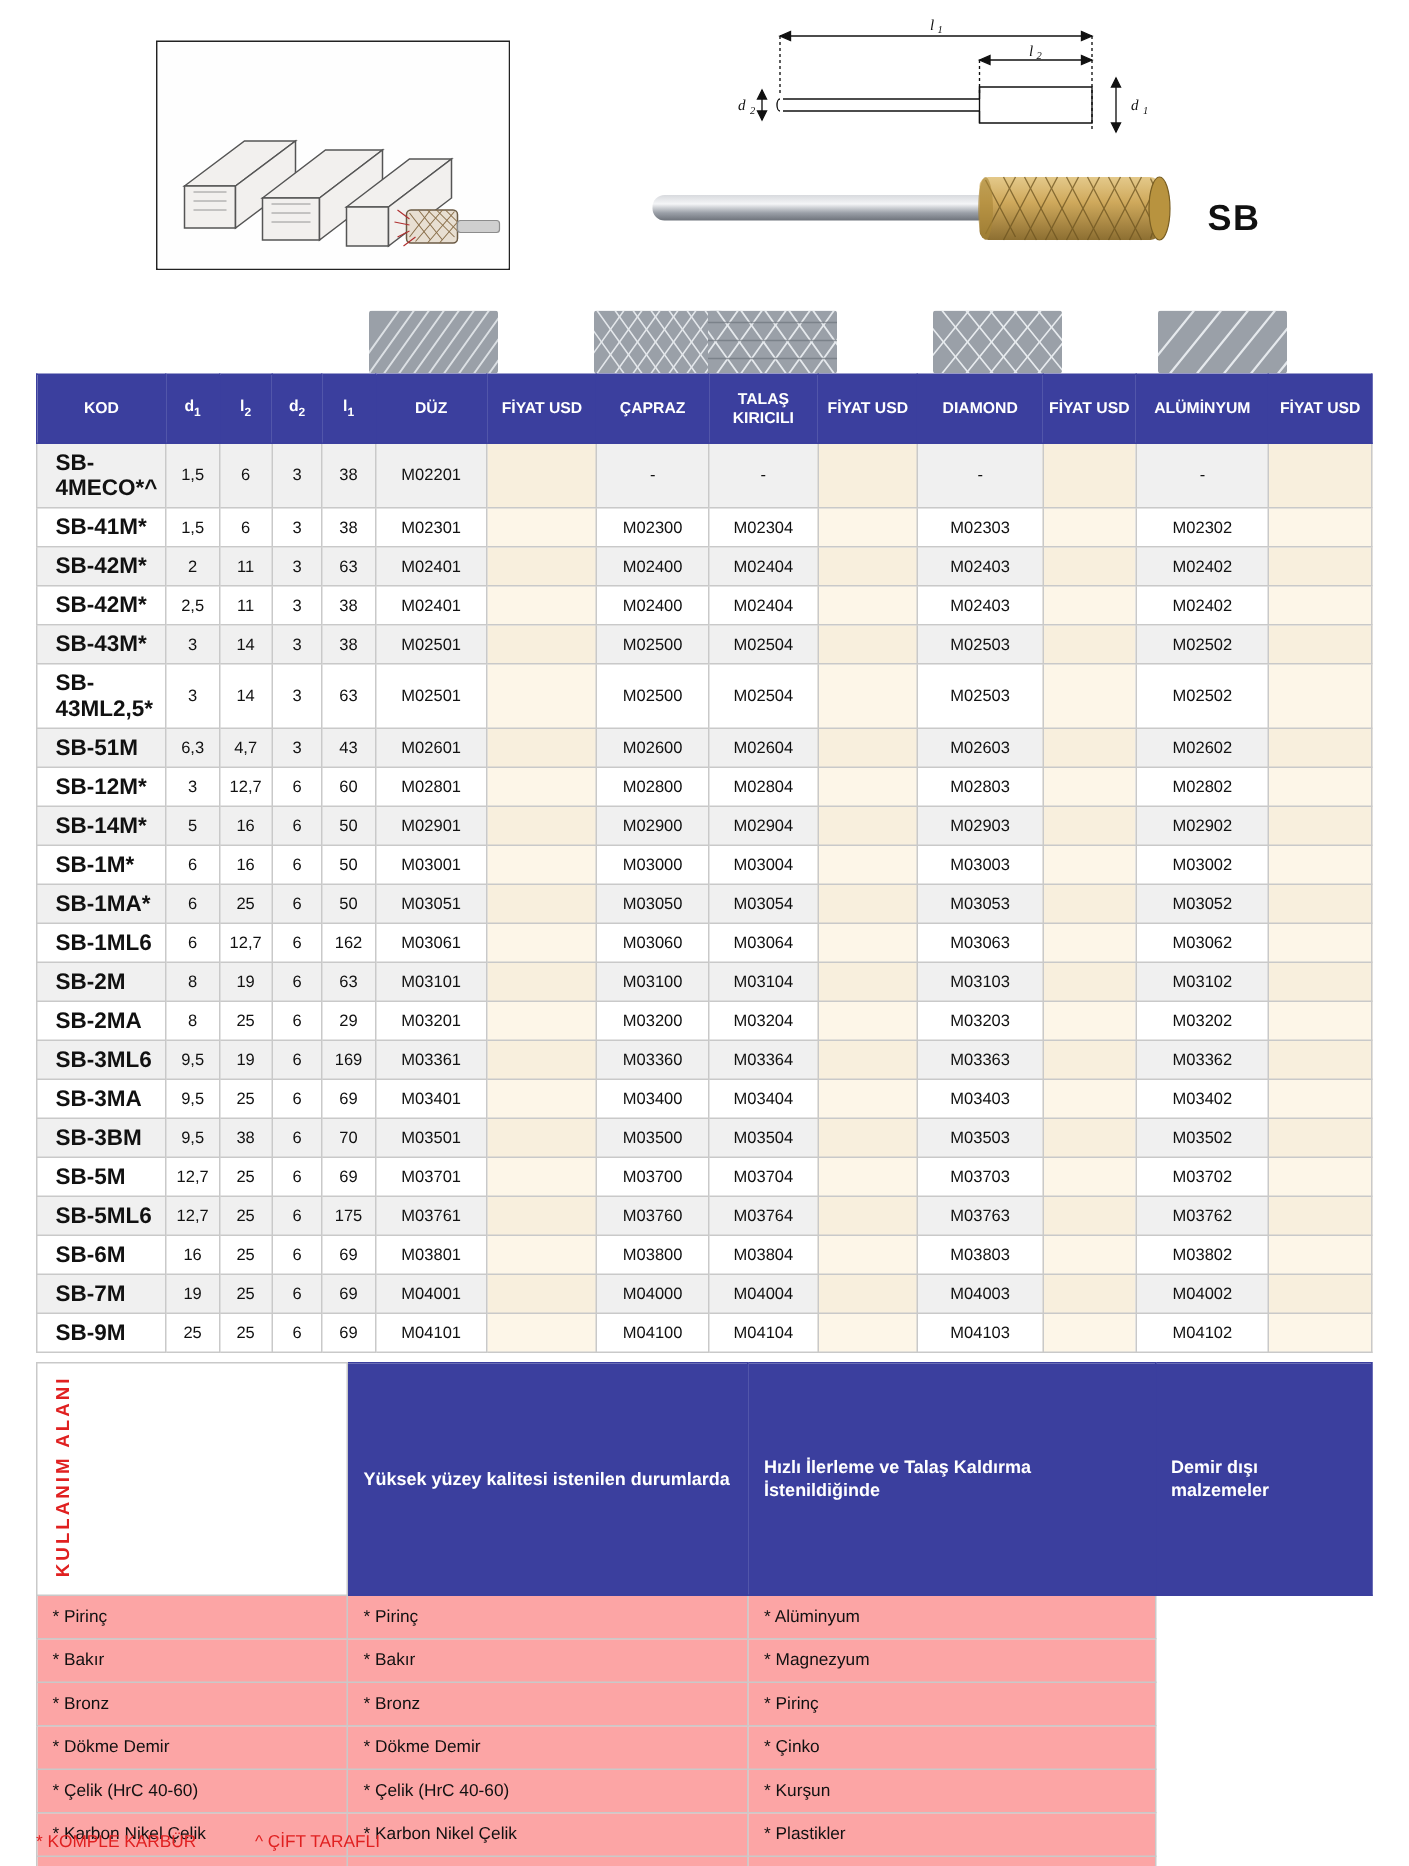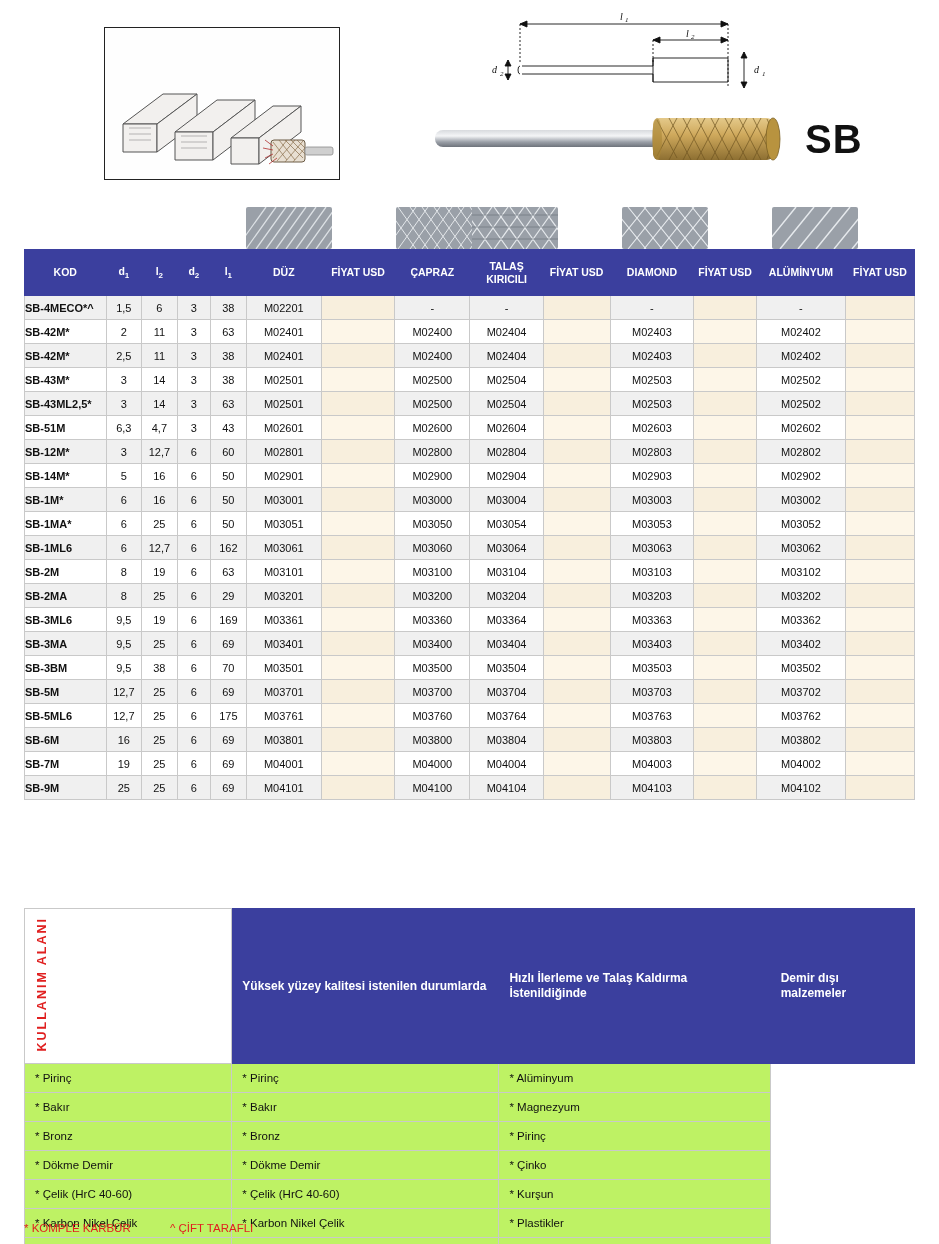--- a/index.html
+++ b/index.html
@@ -36,22 +36,22 @@
     left: 470px; top: 8px;
     width: 310px; height: 92px;
   }
   .tool-photo {
     position: absolute;
     left: 425px; top: 100px;
     width: 370px; height: 80px;
   }
   .sb-label {
     position: absolute;
-    left: 805px; top: 117px;
-    font-size: 40px;
+    left: 805px; top: 132px;
+    font-size: 24px;
     font-weight: bold;
     color: #111;
     letter-spacing: 1px;
   }
 
   
   .swatches {
     position: absolute;
     top: 207px; left: 0;
     width: 939px; height: 42px;
@@ -88,22 +88,22 @@
     border: 1px solid #c9c9c9;
     text-align: center;
     padding: 4px 2px;
     height: 24px;
     color: #111;
     font-size: 11px;
   }
   .main-table td.kod {
     font-weight: bold;
     text-align: left;
-    padding-left: 0;
-    font-size: 11px;
+    padding-left: 12px;
+    font-size: 15px;
   }
   .main-table tbody tr:nth-child(odd) td { background: #f0f0f0; }
   .main-table tbody tr:nth-child(even) td { background: #ffffff; }
   .main-table td.price { background: #fdf6e8 !important; }
   .main-table tbody tr:nth-child(odd) td.price { background: #f8efdd !important; }
 
   
   .usage-table {
     position: absolute;
     top: 908px; left: 24px;
@@ -116,21 +116,21 @@
     color: #fff;
     text-align: left;
     padding: 8px 10px;
     font-size: 12px;
     font-weight: bold;
     border: 1px solid #3b3f9e;
     line-height: 1.25;
   }
   .usage-table td {
     border: 1px solid #c9c9c9;
-    background: #bef264;
+    background: #fca5a5;
     padding: 6px 10px;
     height: 29px;
     color: #111;
     font-size: 11.5px;
     vertical-align: middle;
   }
   .usage-label {
     width: 52px;
     text-align: center;
     vertical-align: middle;
@@ -351,20 +351,36 @@
           <td class="price"></td>
           <td>-</td>
           <td>-</td>
           <td class="price"></td>
           <td>-</td>
           <td class="price"></td>
           <td>-</td>
           <td class="price"></td>
         </tr>
         <tr>
+          <td class="kod">SB-41M*</td>
+          <td>1,5</td>
+          <td>6</td>
+          <td>3</td>
+          <td>38</td>
+          <td>M02301</td>
+          <td class="price"></td>
+          <td>M02300</td>
+          <td>M02304</td>
+          <td class="price"></td>
+          <td>M02303</td>
+          <td class="price"></td>
+          <td>M02302</td>
+          <td class="price"></td>
+        </tr>
+        <tr>
           <td class="kod">SB-42M*</td>
           <td>2</td>
           <td>11</td>
           <td>3</td>
           <td>63</td>
           <td>M02401</td>
           <td class="price"></td>
           <td>M02400</td>
           <td>M02404</td>
           <td class="price"></td>

